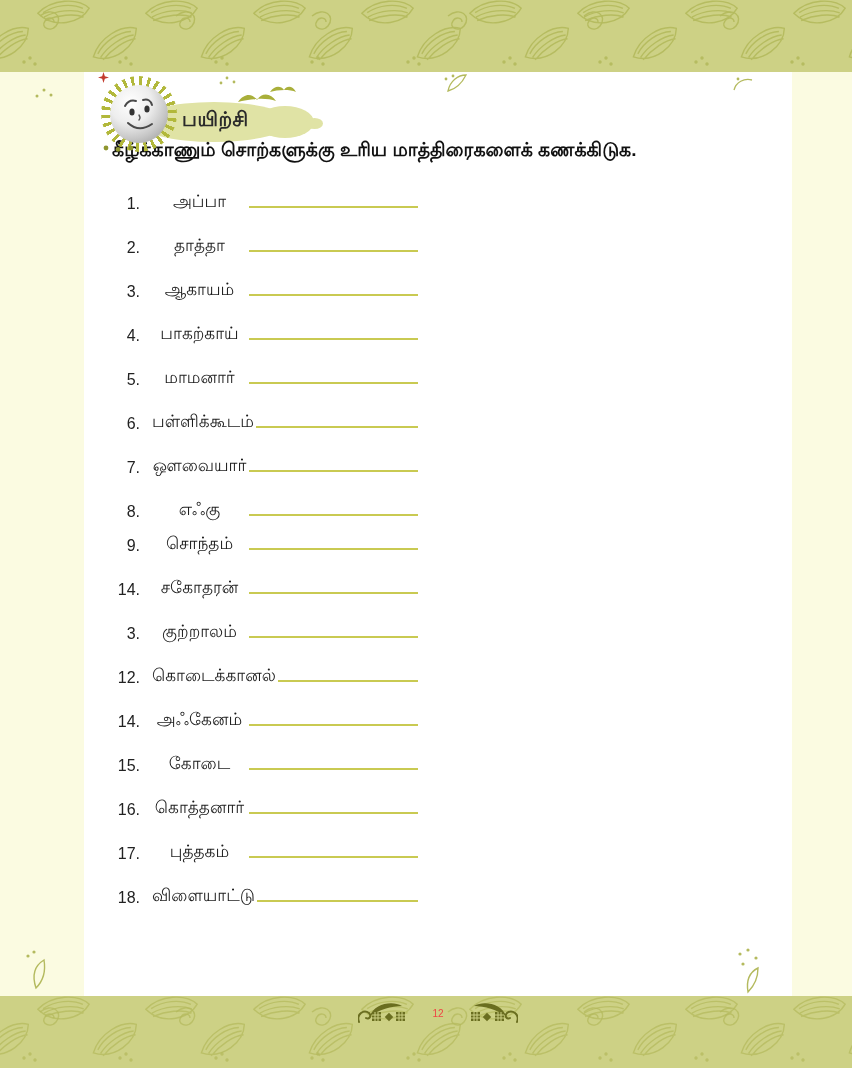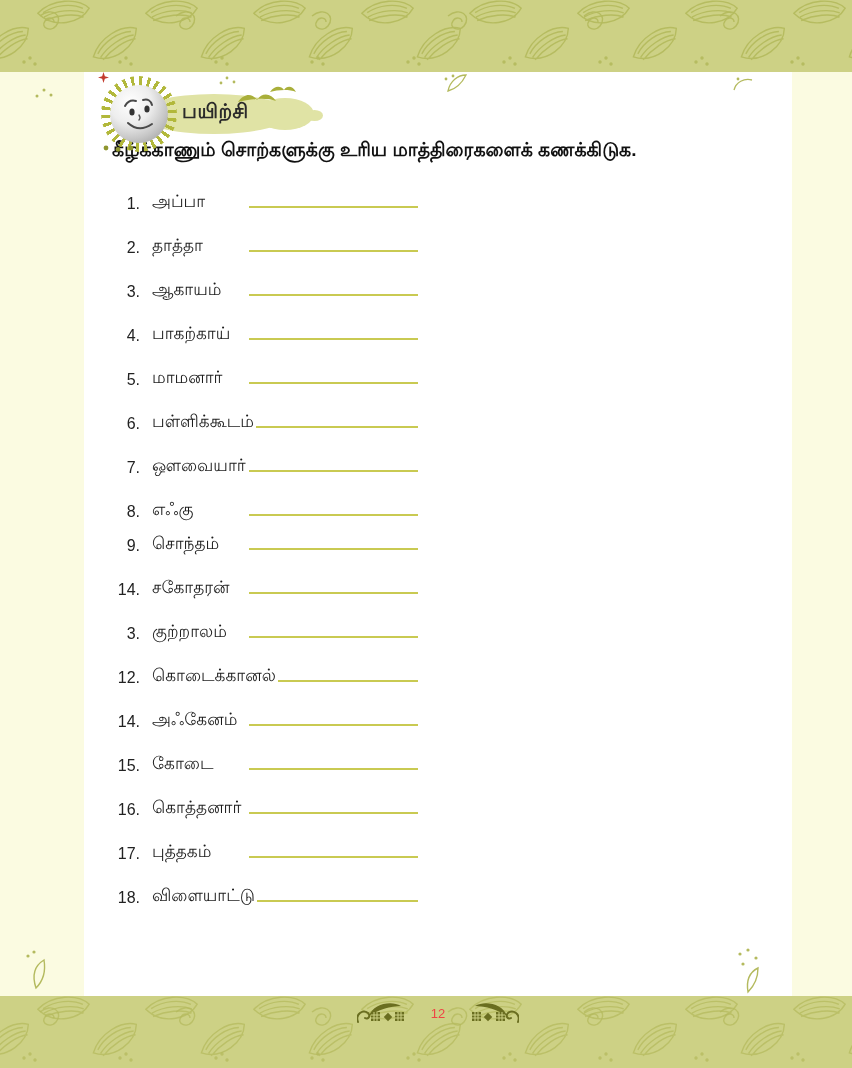--- a/index.html
+++ b/index.html
@@ -20,47 +20,47 @@
   
   .sun{position:absolute; left:101px; top:76px; width:76px; height:76px; z-index:4;}
   .sun .rays{position:absolute; inset:0; border-radius:50%;
     background:repeating-conic-gradient(#b2b83b 0deg 5.5deg, rgba(0,0,0,0) 5.5deg 13.85deg);}
   .sun .ball{position:absolute; inset:9px; border-radius:50%;
     background:radial-gradient(circle at 35% 30%, #ffffff 0%, #ededed 38%, #c6c6c6 66%, #8f8f8f 100%);}
   .sun svg.face{position:absolute; inset:9px;}
   .sparkle{position:absolute; left:98px; top:72px; z-index:5;}
 
   
-  .cloud-badge{position:absolute; left:138px; top:88px; width:185px; height:50px; z-index:3;}
+  .cloud-badge{position:absolute; left:138px; top:96px; width:185px; height:50px; z-index:3;}
   .cloud-badge .blob{position:absolute; background:#e0e3a5; border-radius:50%;}
   .cloud-badge .b1{left:0; top:6px; width:152px; height:40px;}
   .cloud-badge .b2{left:118px; top:10px; width:58px; height:32px;}
   .cloud-badge .b3{left:168px; top:22px; width:17px; height:11px;}
   .cloud-badge .label{position:absolute; left:44px; top:12px; font-size:20px; font-weight:bold; color:#2a2a2a; letter-spacing:.5px;}
 
   .birds{position:absolute; left:236px; top:80px; z-index:4;}
   .dots3{position:absolute; left:102px; top:143px; z-index:4;}
   .sprig{position:absolute; z-index:2;}
 
   
   .instruction{position:absolute; left:112px; top:139px; width:640px;
     font-size:19px; font-weight:bold; color:#111; z-index:3;}
 
   
   #word-list{position:absolute; left:112px; top:189px; width:306px; z-index:3;}
   .row{display:flex; align-items:flex-end; height:24px; margin-bottom:20px;}
   .row.tight{margin-bottom:10px;}
   .num{flex:none; width:28px; text-align:right; font-size:16px; color:#222;}
-  .word{flex:none; margin-left:12px; min-width:95px; white-space:nowrap; font-size:17px; color:#1b1b1b;}
+  .word{flex:none; margin-left:12px; min-width:95px; white-space:nowrap; font-size:17px; color:#1b1b1b;text-align:center;}
   .blank{flex:1; border-bottom:2px solid #c9ca52; margin:0 0 5px 2px;}
 
   
   .footer{position:absolute; left:84px; top:1001px; width:708px; height:24px;
     display:flex; justify-content:center; align-items:center; gap:16px; z-index:3;}
-  .pagenum{font-size:13px; color:#ef4444;}
+  .pagenum{font-size:10px; color:#ef4444;}
 </style>
 </head>
 <body>
 
 <div id="page">
 
   <div class="band top" id="band-top">
       <svg width="852" height="72">
         <path d="M0,16 C10,-2 34,-10 48,-3 C44,14 20,27 0,16 Z M5,14 C14,3 30,-3 42,-1 M7,18 C17,8 33,2 44,3 M9,21 C20,12 35,6 45,7" fill="none" stroke="#b4ba5e" stroke-width="1.4" opacity="0.95" transform="translate(-16,36) rotate(-12 24 12)"></path>
         <path d="M0,16 C10,-2 34,-10 48,-3 C44,14 20,27 0,16 Z M5,14 C14,3 30,-3 42,-1 M7,18 C17,8 33,2 44,3 M9,21 C20,12 35,6 45,7" fill="none" stroke="#b4ba5e" stroke-width="1.4" opacity="0.95" transform="translate(38,4) rotate(16 24 12)"></path>

